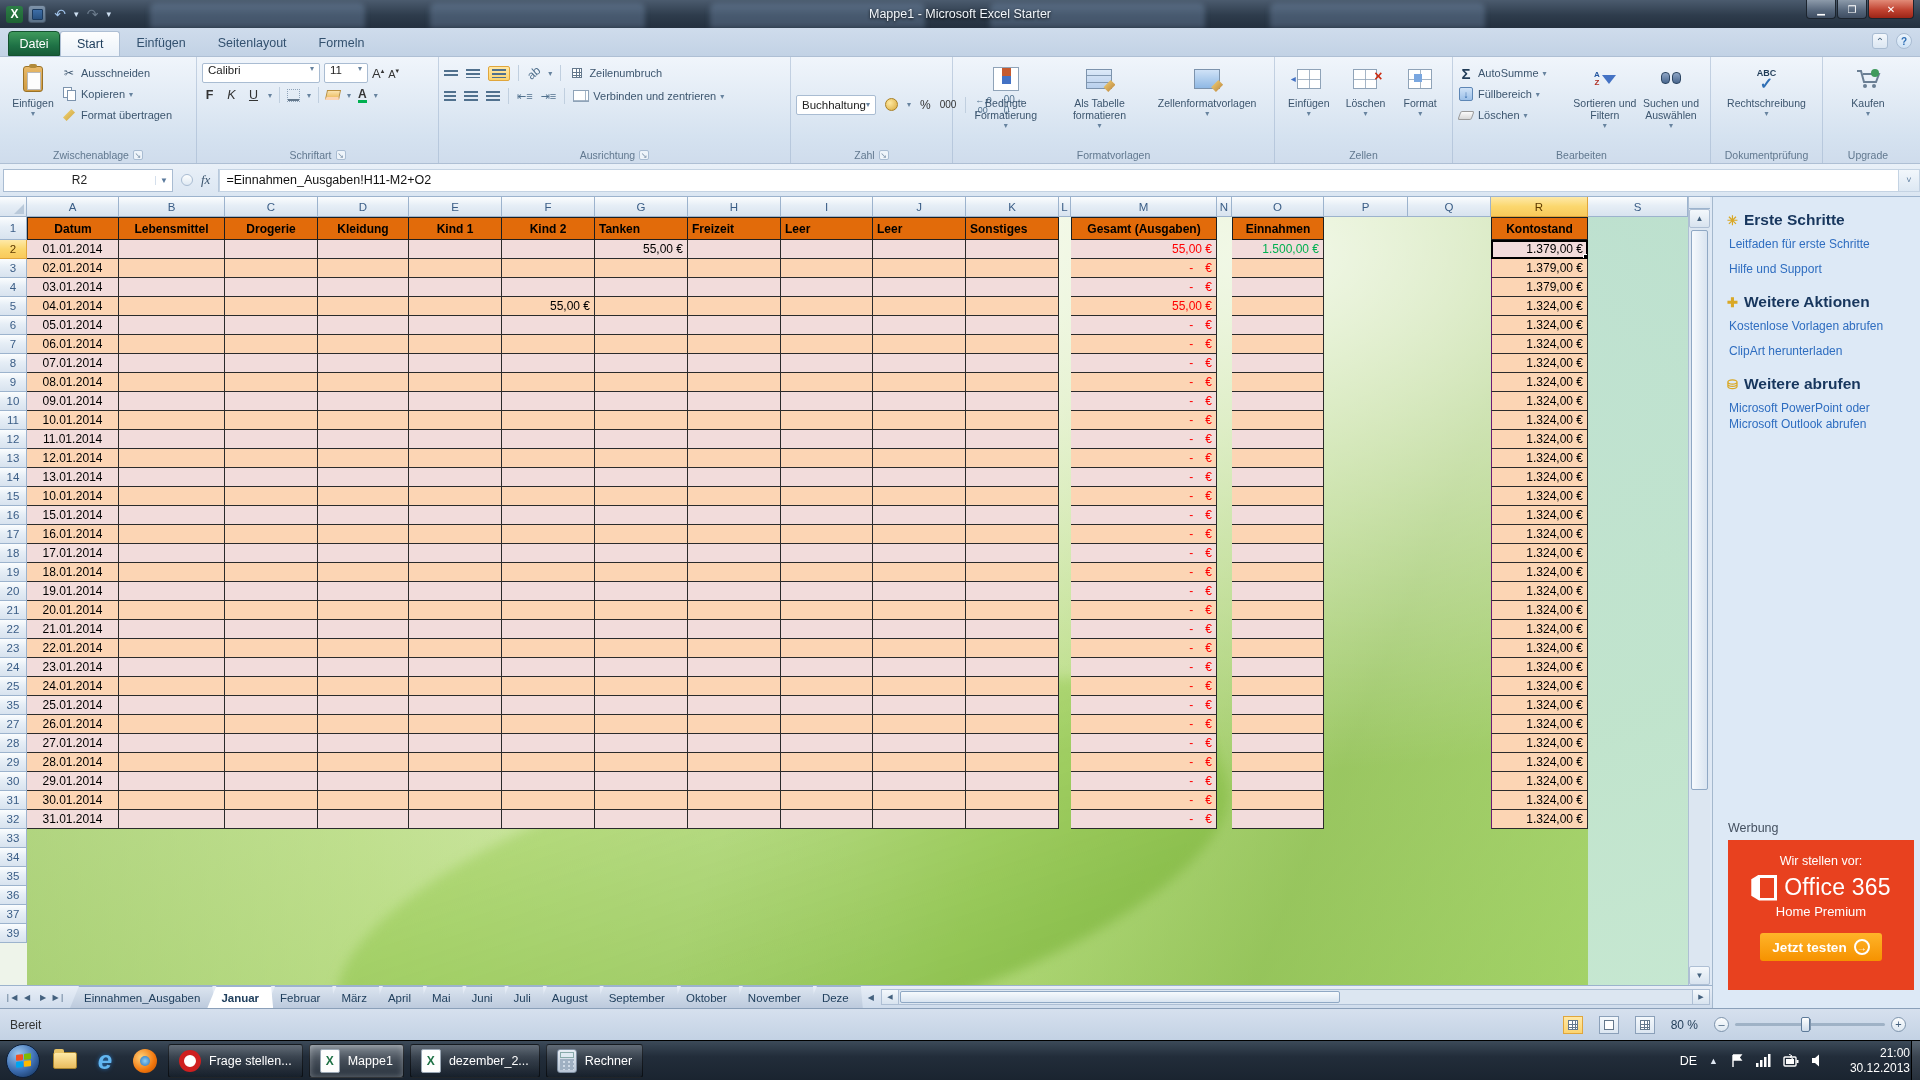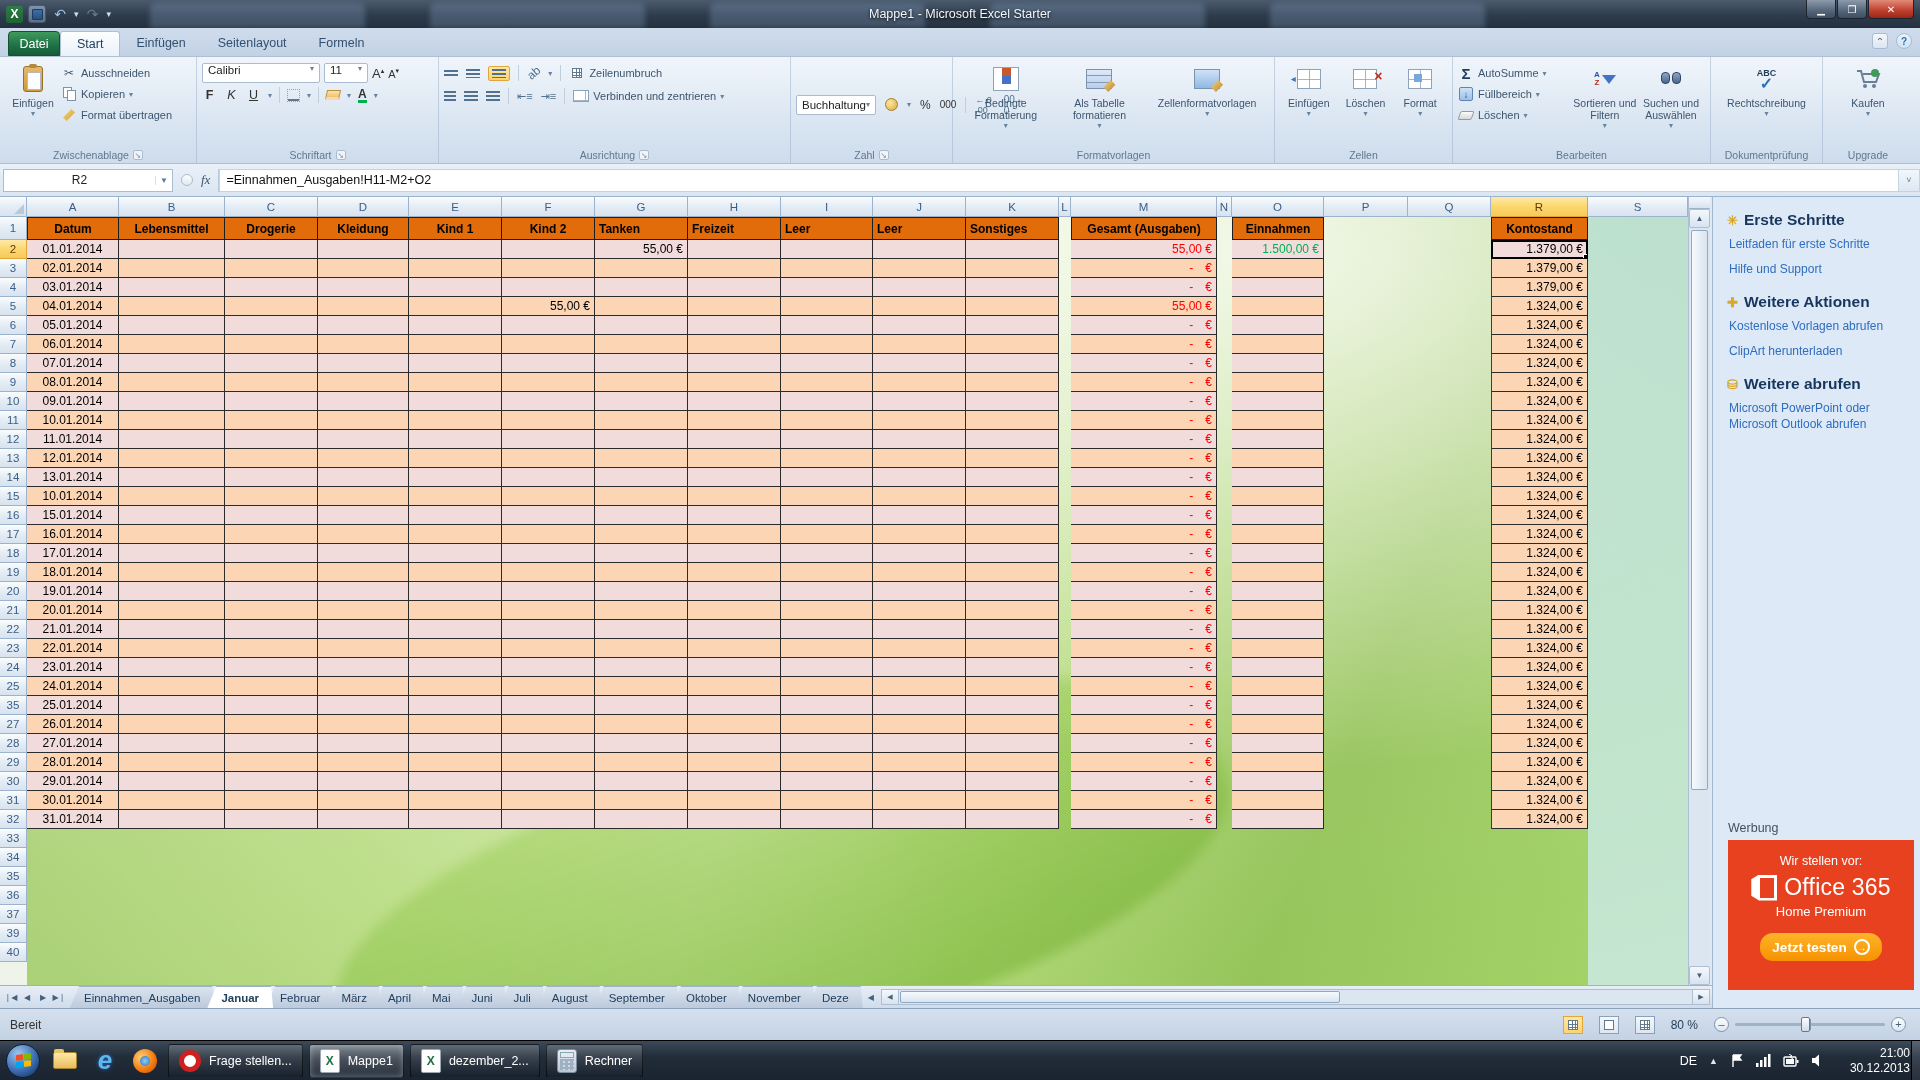--- a/index.html
+++ b/index.html
@@ -196,21 +196,21 @@
   .tp-sec { margin-top:16px; }
   .werbung { position:absolute; left:15px; top:624px; font-size:12.5px; color:#44506 0; color:#445060; }
   .ad { position:absolute; left:15px; top:643px; width:186px; height:150px; background:#e8411f;
     display:flex; flex-direction:column; align-items:center; color:#fff; }
   .ad-intro { font-size:12.5px; margin-top:14px; }
   .ad-logo-row { display:flex; align-items:center; gap:7px; margin-top:6px; }
   .o365-logo { width:26px; height:26px; background:#fff; clip-path:polygon(30% 0,100% 0,100% 100%,30% 100%,0 82%,0 18%); position:relative; }
   .o365-logo::after { content:""; position:absolute; left:9px; top:3px; right:3px; bottom:3px; background:#e8411f; }
   .ad-product { font-size:23px; letter-spacing:.2px; }
   .ad-edition { font-size:13px; margin-top:3px; }
-  .ad-btn { margin-top:14px; background:linear-gradient(#ffb429,#f69200); border-radius:13px; padding:6px 12px;
+  .ad-btn { margin-top:14px; background:linear-gradient(#ffb429,#f69200); border-radius:3px; padding:6px 12px;
     font-size:13.5px; font-weight:bold; color:#fff; display:flex; align-items:center; gap:7px; }
   .ad-arrow { width:16px; height:16px; border:2px solid #fff; border-radius:9px; font-size:10px; line-height:13px; text-align:center; font-weight:bold; }
 
   
   .tabbar { position:absolute; left:0; top:985px; width:1712px; height:23px;
     background:linear-gradient(#e8eef7,#cfdcec); border-top:1px solid #9cb3cd; display:flex; align-items:stretch; }
   .nav-btns { display:flex; align-items:center; gap:2px; padding:0 4px; }
   .nav-b { font-size:8px; color:#44617e; width:14px; text-align:center; }
   .sheettab { position:relative; margin-left:-7px; padding:0 14px; font-size:11.5px; color:#21405e;
     background:linear-gradient(#dbe4ef,#bccadd); clip-path:polygon(9px 0, calc(100% - 2px) 0, 100% 100%, 0 100%);
@@ -1519,24 +1519,20 @@
           <div class="cell" style="grid-column: span 19;"></div>
         </div>
         <div class="grid-row xr">
           <div class="rowhead">37</div>
           <div class="cell" style="grid-column: span 19;"></div>
         </div>
         <div class="grid-row xr">
           <div class="rowhead">39</div>
           <div class="cell" style="grid-column: span 19;"></div>
         </div>
-        <div class="grid-row xr">
-          <div class="rowhead">40</div>
-          <div class="cell" style="grid-column: span 19;"></div>
-        </div>
       </div>
     <div class="vscroll">
       <div class="vs-split"></div>
       <div class="vs-btn">▲</div>
       <div class="vs-thumb"></div>
       <div class="vs-spacer"></div>
       <div class="vs-btn">▼</div>
     </div>
 
     <div class="taskpane">

